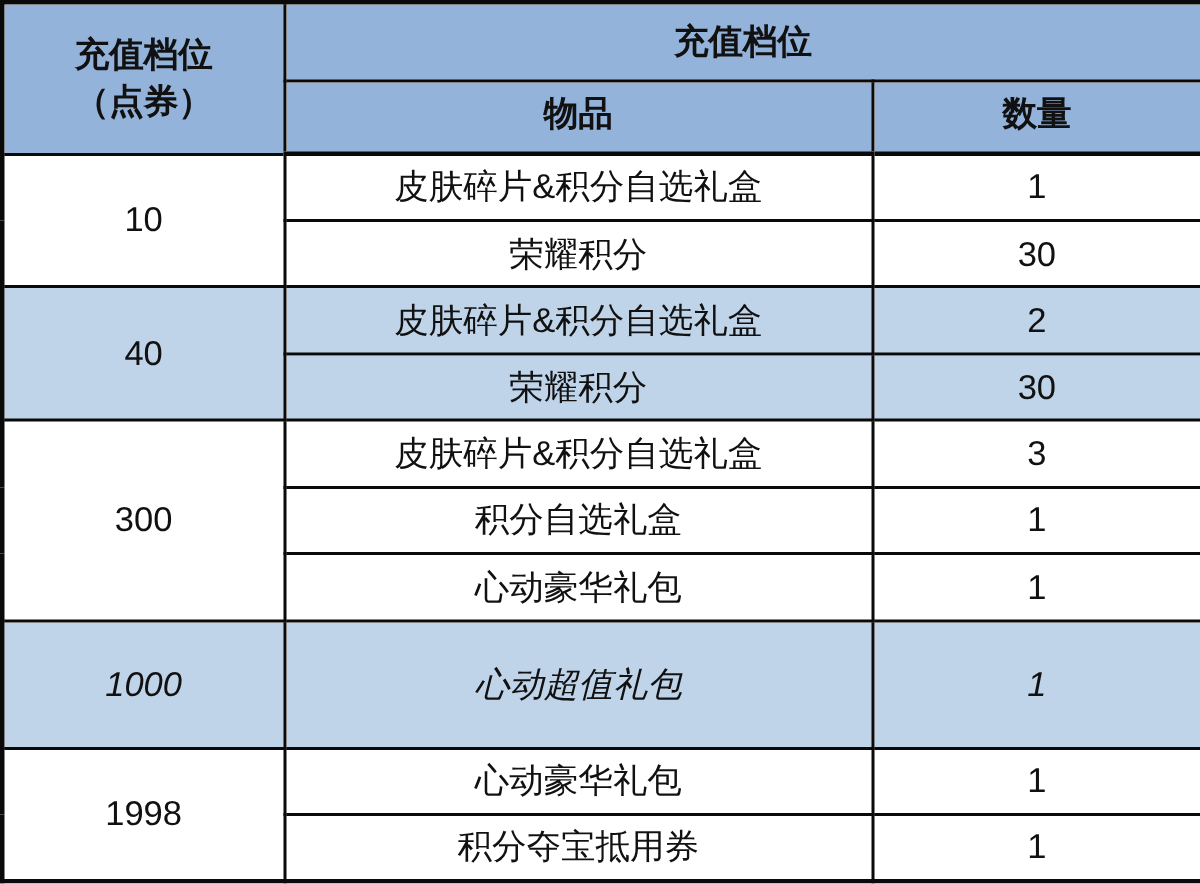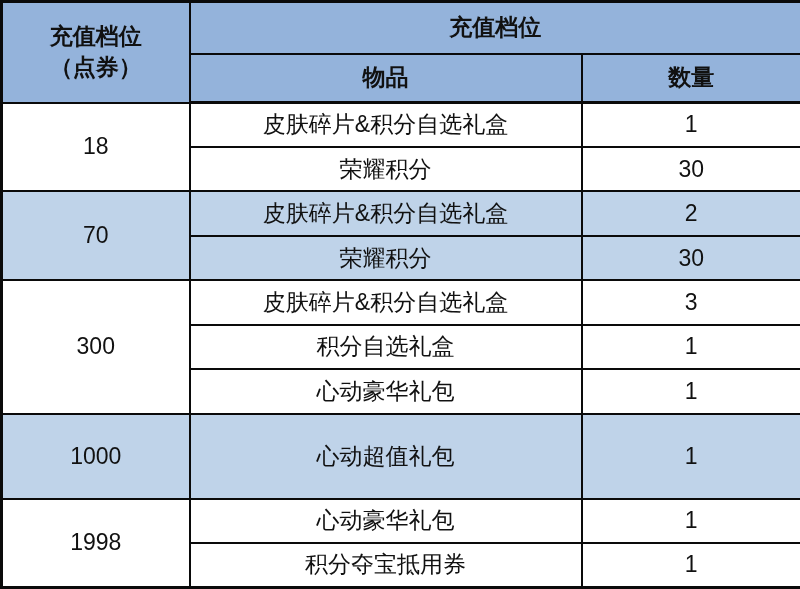--- a/index.html
+++ b/index.html
@@ -35,25 +35,25 @@
   
   table.rewards-table {
     border: 3px solid #0a0a0a;
   }
   thead th {
     background: #94b3db;
     font-weight: bold;
     color: #0d0d0d;
   }
   thead tr.header-top th { height: 50px; }
-  thead tr.header-sub th { height: 46px; border-bottom-width: 3px; }
+  thead tr.header-sub th { height: 46px; border-bottom-width: 3px; font-family: Liberation Mono, monospace; }
   th.tier-th { border-bottom-width: 3px; }
   tbody td { background: #ffffff; font-weight: normal; }
   tbody tr { height: 44px; }
-  tbody tr.tall { height: 84px; }
+  tbody tr.tall { height: 84px; font-style: italic; }
   tbody tr.hl td { background: #bfd3e9; }
   td.amount { font-size: 24px; }
   td.qty { font-size: 24px; }
 </style>
 </head>
 <body>
 
 <div class="page">
   <table class="rewards-table">
     <colgroup>
@@ -69,30 +69,30 @@
         </th>
         <th colspan="2">充值档位</th>
       </tr>
       <tr class="header-sub">
         <th>物品</th>
         <th>数量</th>
       </tr>
     </thead>
     <tbody id="table-body">
         <tr>
-          <td rowspan="2" class="amount">18</td>
+          <td rowspan="2" class="amount">10</td>
           <td class="item">皮肤碎片&amp;积分自选礼盒</td>
           <td class="qty">1</td>
         </tr>
         <tr>
           <td class="item">荣耀积分</td>
           <td class="qty">30</td>
         </tr>
         <tr class="hl">
-          <td rowspan="2" class="amount">70</td>
+          <td rowspan="2" class="amount">40</td>
           <td class="item">皮肤碎片&amp;积分自选礼盒</td>
           <td class="qty">2</td>
         </tr>
         <tr class="hl">
           <td class="item">荣耀积分</td>
           <td class="qty">30</td>
         </tr>
         <tr>
           <td rowspan="3" class="amount">300</td>
           <td class="item">皮肤碎片&amp;积分自选礼盒</td>

